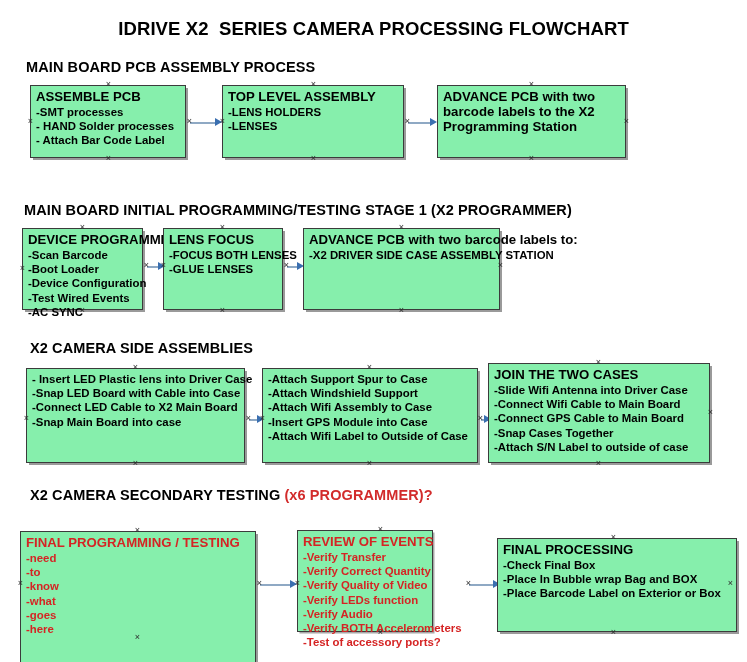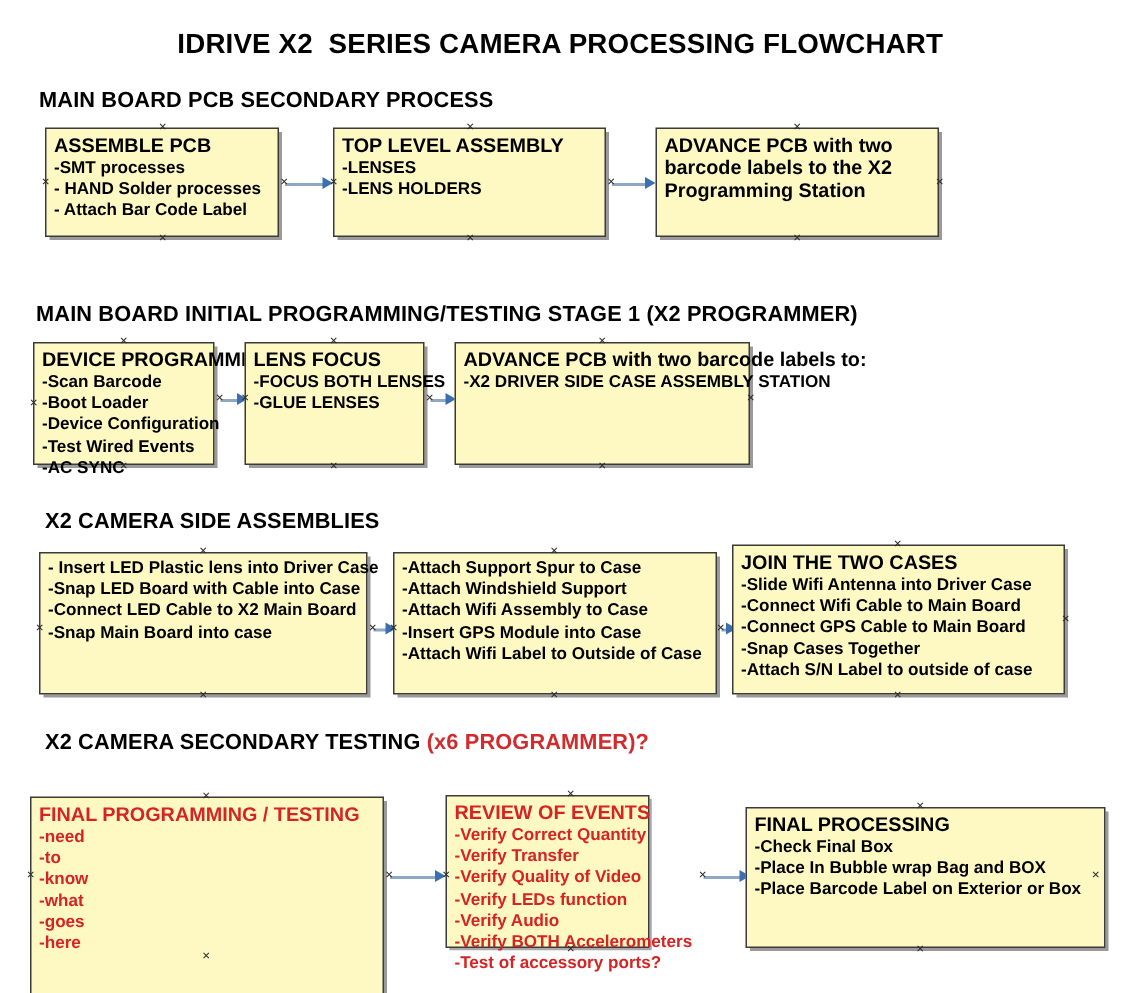--- a/index.html
+++ b/index.html
@@ -41,21 +41,21 @@
     white-space: nowrap;
   }
   .section-title .accent {
     color: #d22b2b;
   }
 
   
   .node {
     position: absolute;
     box-sizing: border-box;
-    background: #fef9c3;
+    background: #86efac;
     border: 1px solid #3b3b3b;
     box-shadow: 2.5px 2.5px 0 -0.5px #9a9a9a;
     padding: 3px 4px 3px 5px;
     overflow: visible;
   }
   .node.thin-shadow {
     box-shadow: 2px 2px 0 -0.5px #a8a8a8;
   }
   .node .node-title {
     font-size: 13.2px;
@@ -110,21 +110,21 @@
   .hx::before { content: "\00D7"; }
 </style>
 </head>
 <body>
 
 <div id="canvas">
 
   <div class="doc-title">IDRIVE X2  SERIES CAMERA PROCESSING FLOWCHART</div>
 
   <div class="section-title" style="left:26px; top:59px;">
-    <span>MAIN BOARD PCB SECONDARY PROCESS</span>
+    <span>MAIN BOARD PCB ASSEMBLY PROCESS</span>
   </div>
 
   <div class="node" style="left:30px; top:85px; width:156px; height:73px;">
     <div class="node-title">ASSEMBLE PCB</div>
     <ul>
       <li>-SMT processes</li>
       <li>- HAND Solder processes</li>
       <li>- Attach Bar Code Label</li>
     </ul>
   </div>
@@ -132,22 +132,22 @@
   <div class="hx" style="left:105px; top:155px;"></div>
   <div class="hx" style="left:27px; top:118px;"></div>
 
   <div class="conn" style="left:190px; top:122px; width:28px;"></div>
   <div class="arrowhead" style="left:215px; top:118px;"></div>
   <div class="hx" style="left:186px; top:118px;"></div>
 
   <div class="node" style="left:222px; top:85px; width:182px; height:73px;">
     <div class="node-title">TOP LEVEL ASSEMBLY</div>
     <ul>
+      <li>-LENS HOLDERS</li>
       <li>-LENSES</li>
-      <li>-LENS HOLDERS</li>
     </ul>
   </div>
   <div class="hx" style="left:310px; top:81px;"></div>
   <div class="hx" style="left:310px; top:155px;"></div>
   <div class="hx" style="left:219px; top:118px;"></div>
 
   <div class="conn" style="left:408px; top:122px; width:25px;"></div>
   <div class="arrowhead" style="left:430px; top:118px;"></div>
   <div class="hx" style="left:404px; top:118px;"></div>
 
@@ -275,22 +275,22 @@
   <div class="hx" style="left:134px; top:634px;"></div>
   <div class="hx" style="left:17px; top:580px;"></div>
 
   <div class="conn" style="left:260px; top:584px; width:33px;"></div>
   <div class="arrowhead" style="left:290px; top:580px;"></div>
   <div class="hx" style="left:256px; top:580px;"></div>
 
   <div class="node red thin-shadow" style="left:297px; top:530px; width:136px; height:102px;">
     <div class="node-title">REVIEW OF EVENTS</div>
     <ul>
+      <li>-Verify Transfer</li>
       <li>-Verify Correct Quantity</li>
-      <li>-Verify Transfer</li>
       <li>-Verify Quality of Video</li>
       <li>-Verify LEDs function</li>
       <li>-Verify Audio</li>
       <li>-Verify BOTH Accelerometers</li>
       <li>-Test of accessory ports?</li>
     </ul>
   </div>
   <div class="hx" style="left:377px; top:526px;"></div>
   <div class="hx" style="left:377px; top:629px;"></div>
   <div class="hx" style="left:294px; top:580px;"></div>

